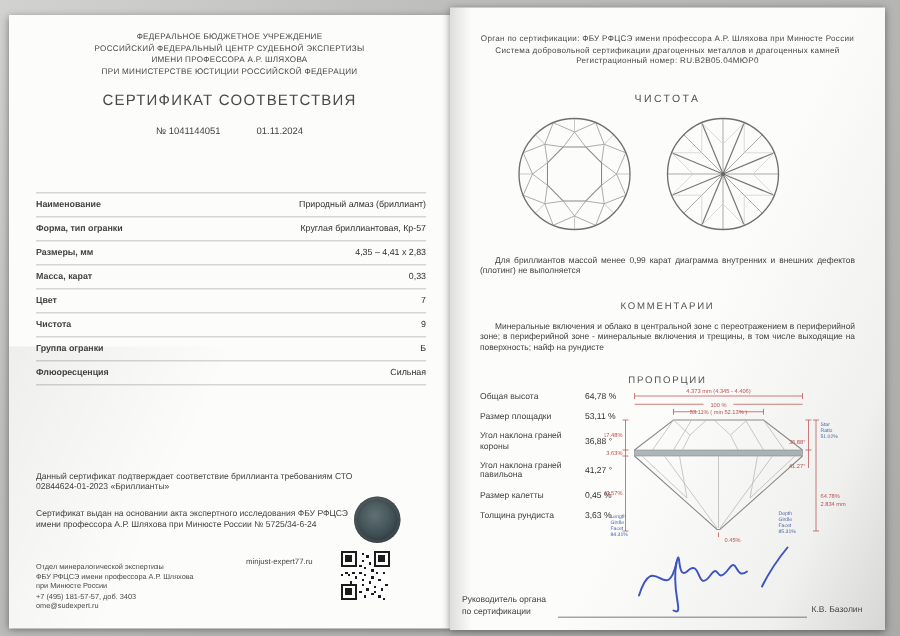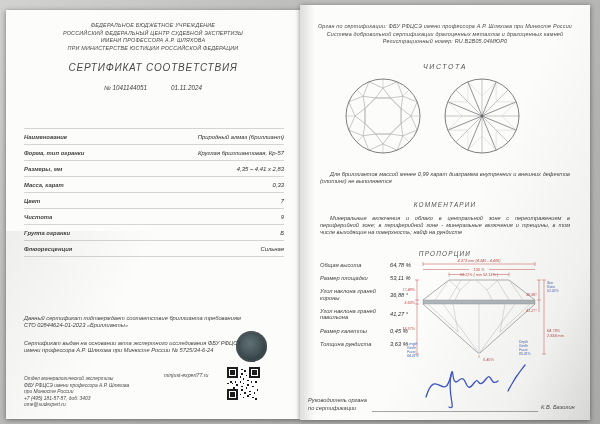--- a/index.html
+++ b/index.html
@@ -1,19 +1,19 @@
 <!DOCTYPE html>
 <html><head>
 <meta charset="utf-8">
 <style>
   html,body{margin:0;padding:0;}
   .canvas{
     position:relative;width:600px;height:424px;overflow:hidden;
     background:linear-gradient(135deg,#d2d2d0 0%,#bdbdbb 30%,#aaaaa8 100%);
-    font-family:"Liberation Sans", sans-serif;color:#3d3d3d;font-style:italic;
+    font-family:"Liberation Sans", sans-serif;color:#3d3d3d;
   }
   .page{position:absolute;background:#fcfcfb;box-shadow:0 1px 5px rgba(0,0,0,.45);}
   .page-left{left:6px;top:10px;width:294px;height:409px;}
   .page-right{left:300px;top:5px;width:290px;height:415px;}
   .page-left::after{content:"";position:absolute;left:0;bottom:0;width:100%;height:46%;
     background:linear-gradient(115deg,rgba(0,0,0,.055) 0%,rgba(0,0,0,0) 40%);pointer-events:none;}
   .page-right::before{content:"";position:absolute;inset:0;pointer-events:none;
     background:linear-gradient(90deg,rgba(0,0,0,.12),rgba(0,0,0,0) 5%);}
   .curl{position:absolute;inset:0;pointer-events:none;
     background:linear-gradient(295deg,rgba(96,96,94,.24) 0%,rgba(96,96,94,.08) 16%,rgba(0,0,0,0) 45%);}

